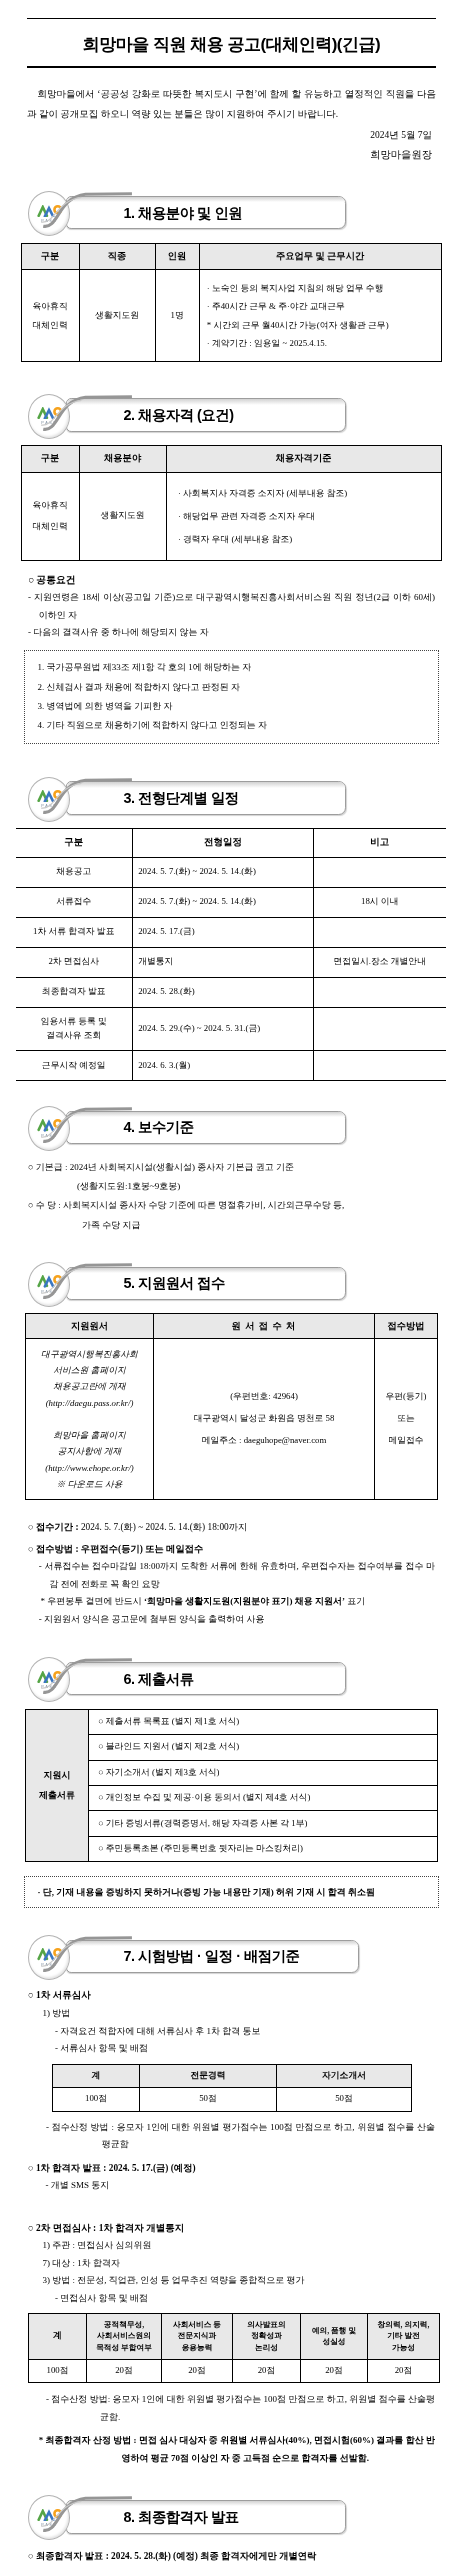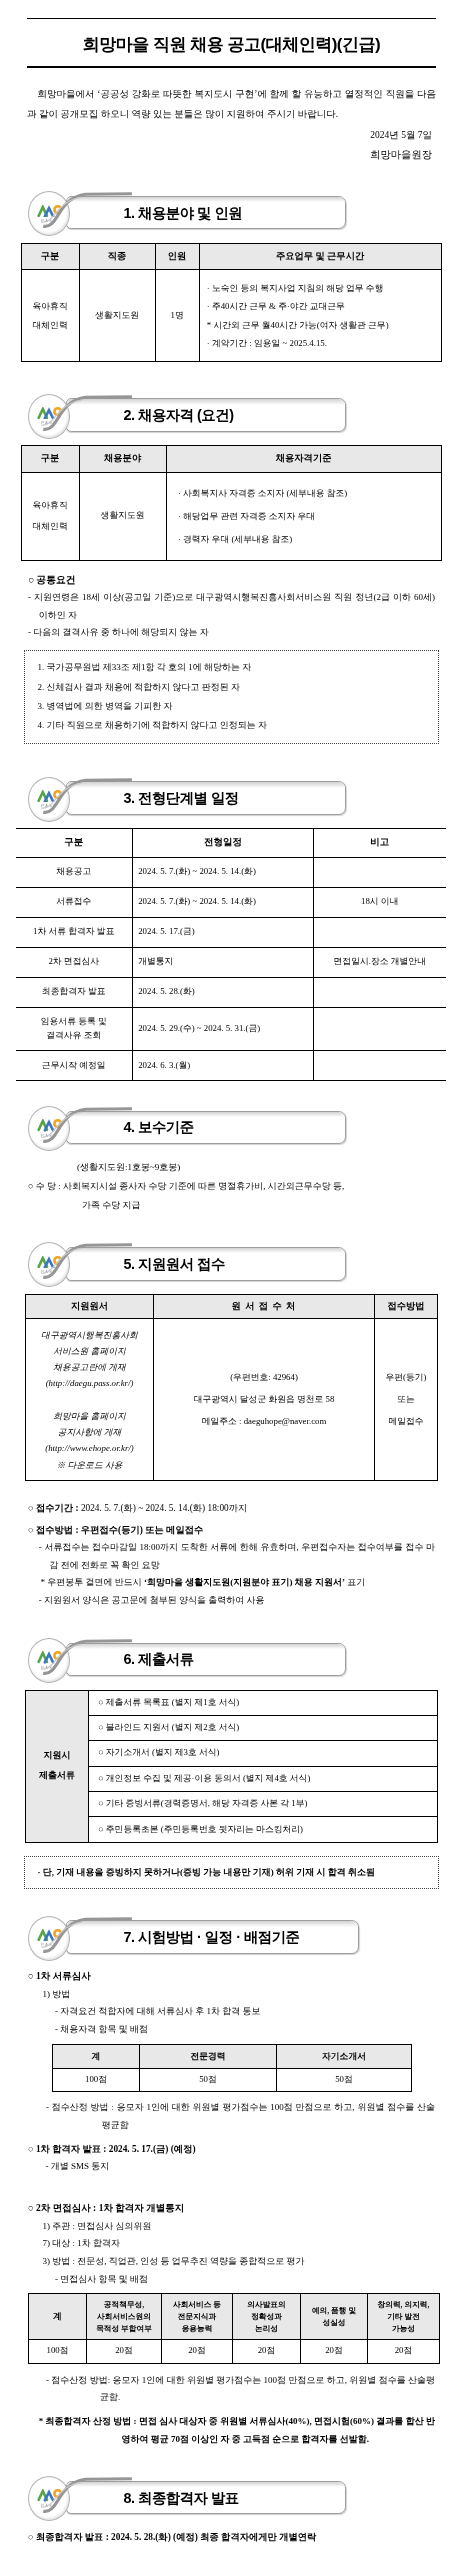--- a/index.html
+++ b/index.html
@@ -254,20 +254,21 @@
     <div class="logo">
       <svg width="25" height="12.4" viewBox="0 0 48 24">
         <path d="M3 21 L11 4 L19 21" stroke="#55a546" stroke-width="5" fill="none" stroke-linecap="round"></path>
         <path d="M15 22 L23 6 L31 22" stroke="#3a77c2" stroke-width="5" fill="none" stroke-linecap="round"></path>
         <circle cx="40" cy="9" r="6.5" fill="none" stroke="#f6a21d" stroke-width="5"></circle>
       </svg>
       <div class="logo-caption">PASS</div>
     </div>
   </div>
 
+  <div class="body-ind" style="line-height:2.15;">○ 기본급 : 2024년 사회복지시설(생활시설) 종사자 기본급 권고 기준</div>
   <div class="body-ind" style="line-height:2.15;padding-left:49px;">(생활지도원:1호봉~9호봉)</div>
   <div class="body-ind" style="line-height:2.15;">○ 수  당 : 사회복지시설 종사자 수당 기준에 따른 명절휴가비, 시간외근무수당 등,</div>
   <div class="body-ind" style="line-height:2.15;padding-left:54px;">가족 수당 지급</div>
 
   <div class="sec" style="margin-top:29px;">
     <div class="banner">
       <span class="sec-title">5. 지원원서 접수</span>
     </div>
     <svg class="swoosh" viewBox="0 0 190 95">
       <path d="M14 76 C 44 82, 42 20, 96 14 L 186 13" stroke="#969696" stroke-width="6" fill="none"></path>
@@ -390,21 +391,21 @@
         <path d="M15 22 L23 6 L31 22" stroke="#3a77c2" stroke-width="5" fill="none" stroke-linecap="round"></path>
         <circle cx="40" cy="9" r="6.5" fill="none" stroke="#f6a21d" stroke-width="5"></circle>
       </svg>
       <div class="logo-caption">PASS</div>
     </div>
   </div>
 
   <div class="body-ind b" style="margin-top:8px;font-size:9.5px;">○ 1차 서류심사</div>
   <div class="body-ind" style="padding-left:14.4px;">1) 방법</div>
   <div class="body-ind" style="padding-left:27px;">- 자격요건 적합자에 대해 서류심사 후 1차 합격 통보</div>
-  <div class="body-ind" style="padding-left:27px;">- 채용자격 항목 및 배점</div>
+  <div class="body-ind" style="padding-left:27px;">- 서류심사 항목 및 배점</div>
 
   <table class="tblC" style="margin:6.2px 0 0 52px;width:360px;border-width:0.8px;">
     <colgroup>
         <col style="width:87px">
         <col style="width:137px">
         <col>
       </colgroup>
     <thead>
       <tr>
         <th class="ghead">계</th>

